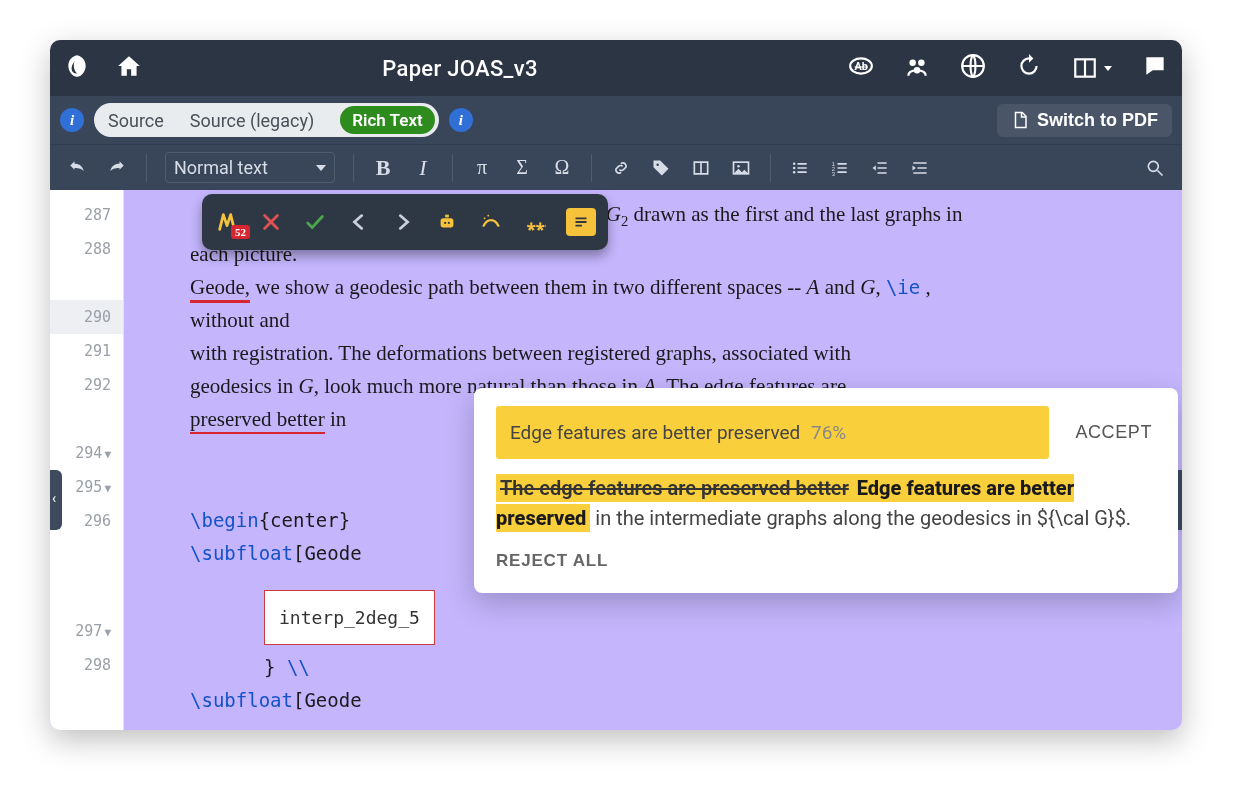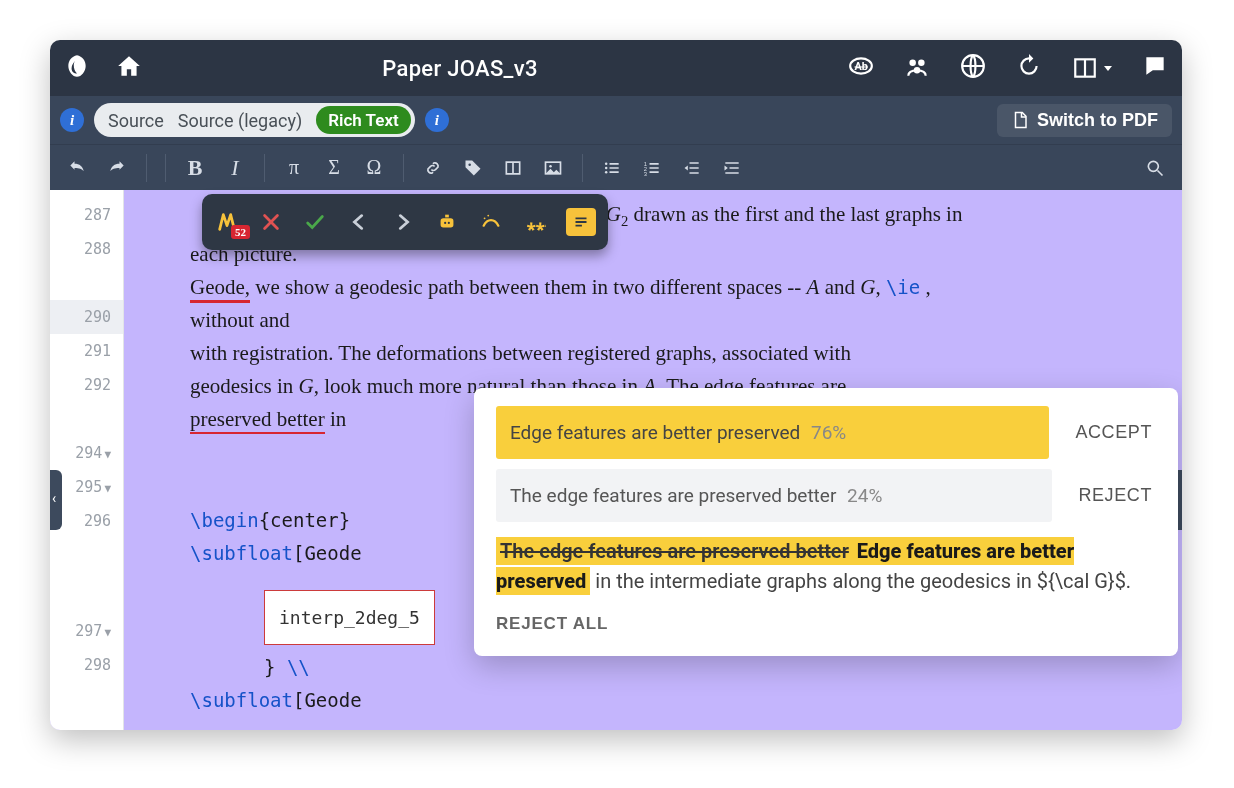--- a/index.html
+++ b/index.html
@@ -48,21 +48,21 @@
     background: #39465a;
     display: flex; align-items: center; padding: 0 10px; gap: 10px;
   }
   .info-badge {
     width: 24px; height: 24px; border-radius: 50%; background: #2f6fd6;
     color: #fff; display:flex; align-items:center; justify-content:center;
     font-style: italic; font-family: Georgia, serif; font-weight: bold; font-size:15px;
   }
   .mode-pill {
     background:#e9ecef; border-radius: 22px; height: 34px; display:flex; align-items:center;
-    padding: 0 4px 0 14px; gap: 14px;
+    padding: 0 4px 0 14px; gap: 26px;
   }
   .mode-pill span { color:#495057; font-size:18px; }
   .mode-pill .active {
     background:#2e8b1e; color:#fff; border-radius:18px; padding:4px 12px; font-size:17px; font-weight:600;
   }
   .moderow .spacer { flex:1; }
   .switch-pdf {
     background:#4a5668; color:#fff; border:none; border-radius:6px;
     padding: 6px 14px; font-size:18px; font-weight:600; display:flex; align-items:center; gap:8px;
   }
@@ -259,20 +259,24 @@
         <svg viewBox="0 0 24 24">
           <path d="M9 14l-5-5 5-5v3c6 0 10 3 11 9-2-3-5-4-11-4z"></path>
         </svg>
       </button>
     <button class="tbtn">
         <svg viewBox="0 0 24 24">
           <path d="M15 14l5-5-5-5v3c-6 0-10 3-11 9 2-3 5-4 11-4z"></path>
         </svg>
       </button>
     <div class="sep"></div>
+    <div class="style-dd">
+      <span>Normal text</span>
+      <span class="caret"></span>
+    </div>
     <div class="sep"></div>
     <button class="tbtn" style="font-weight:800;font-family:Georgia;font-size:22px">B</button>
     <button class="tbtn" style="font-style:italic;font-family:Georgia;font-size:22px">I</button>
     <div class="sep"></div>
     <button class="tbtn" style="font-family:Georgia;font-size:20px">π</button>
     <button class="tbtn" style="font-family:Georgia;font-size:20px">Σ</button>
     <button class="tbtn" style="font-family:Georgia;font-size:20px">Ω</button>
     <div class="sep"></div>
     <button class="tbtn">
         <svg viewBox="0 0 24 24">
@@ -456,27 +460,20 @@
       </div>
 
       <div class="popup">
         <div class="row">
           <div class="sugg sel">
             <span>Edge features are better preserved</span>
             <span class="pct">76%</span>
           </div>
           <button class="act">ACCEPT</button>
         </div>
-        <div class="row">
-          <div class="sugg alt">
-            <span>The edge features are preserved better</span>
-            <span class="pct">24%</span>
-          </div>
-          <button class="act">REJECT</button>
-        </div>
         <div class="preview">
           <span class="strike">The edge features are preserved better</span><span class="bold-new">Edge features are better preserved</span><span> in the intermediate graphs along the geodesics in ${\cal G}$.</span>
         </div>
         <div class="footer">
           <button class="reject-all">REJECT ALL</button>
         </div>
       </div>
 
     </div>
   </div>

